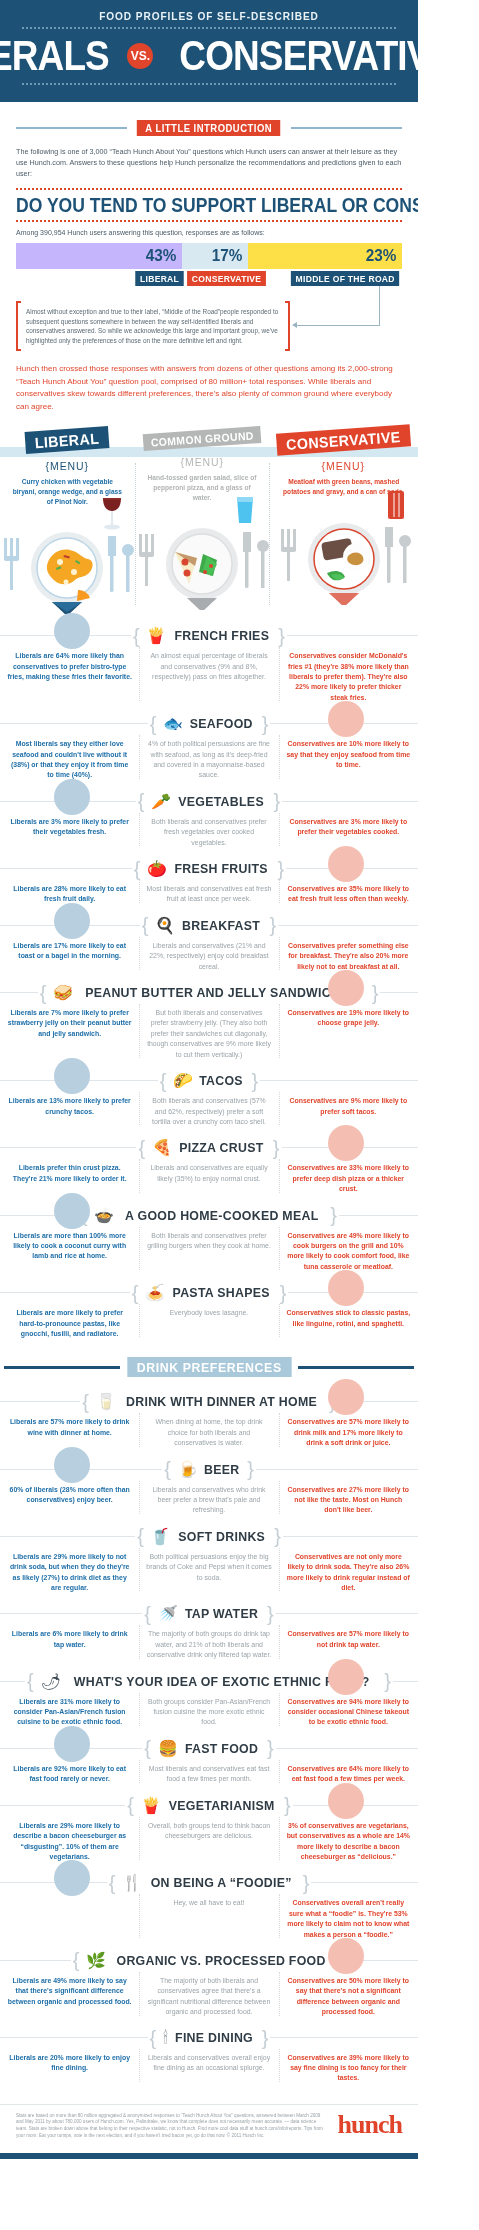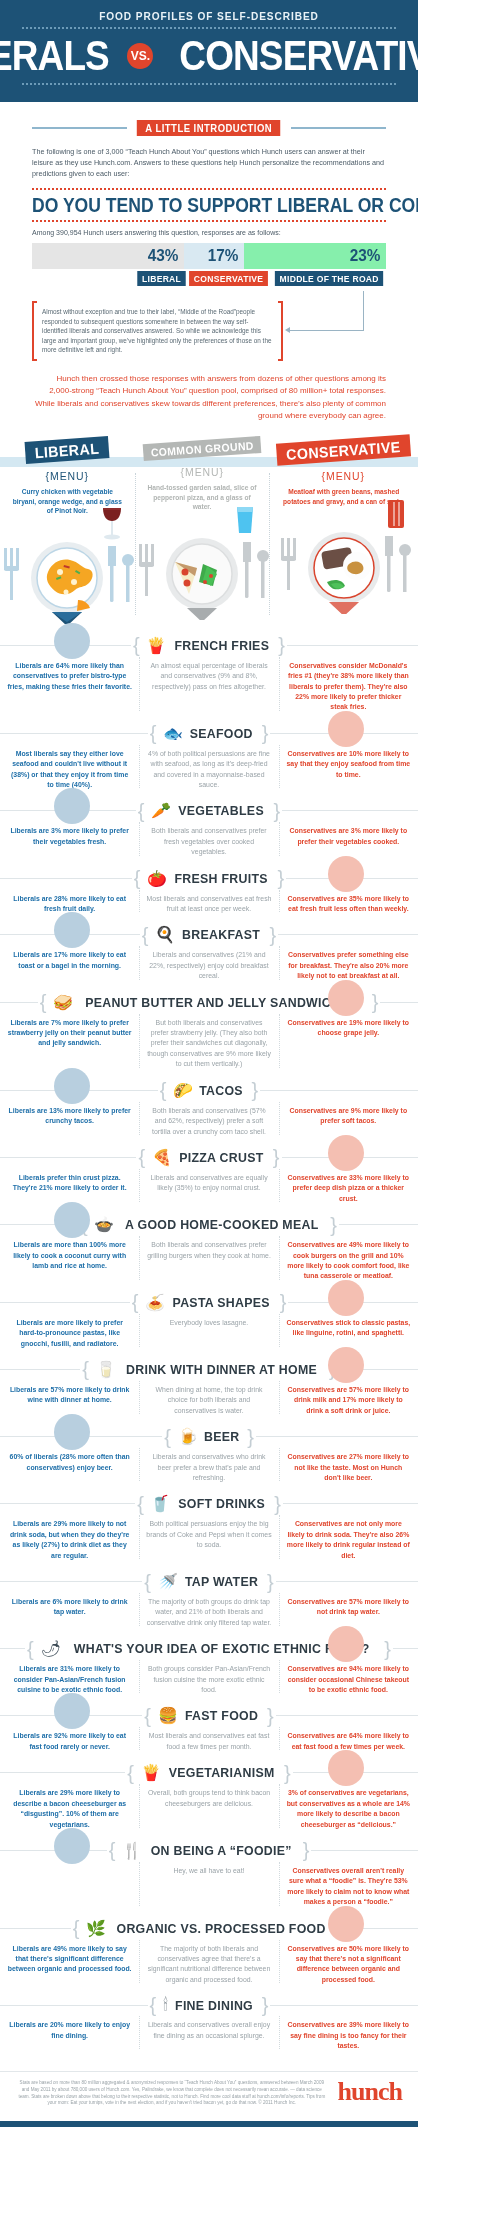--- a/index.html
+++ b/index.html
@@ -31,21 +31,21 @@
     text-transform:uppercase;
   }
   .vs-badge {
     width:26px; height:26px; border-radius:50%; background:#e0452c;
     color:#fff; font-size:12px; font-weight:bold; display:flex;
     align-items:center; justify-content:center; flex:0 0 auto;
     font-family:"Liberation Sans Narrow","Liberation Sans",sans-serif;
   }
 
   
-  .intro { padding:14px 32px 0; }
+  .intro { padding:14px 16px 0; }
   .tag-head { display:flex; align-items:center; justify-content:center; margin:4px 0 10px; }
   .tag-head .line { flex:1; height:2px; background:#8fb6cd; }
   .tag-head .chip {
     background:#e0452c; color:#fff; font-size:10px; font-weight:bold;
     padding:3px 9px 2px; letter-spacing:.5px; margin:0 6px;
     font-family:"Liberation Sans Narrow","Liberation Sans",sans-serif;
     transform:scaleX(0.95);
   }
   .body-text { font-size:7.2px; line-height:11px; color:#4a5a66; }
   .qrule { border-top:2px dotted #e0452c; margin:9px 0 5px; }
@@ -58,23 +58,23 @@
   .qrule2 { border-top:2px dotted #e0452c; margin:4px 0 7px; }
   .among { font-size:7px; color:#4a5a66; margin-bottom:7px; }
 
   
   .barwrap { position:relative; height:26px; display:flex; }
   .seg { position:relative; height:26px; display:flex; align-items:center; justify-content:flex-end; padding-right:4px; }
   .seg .pct {
     font-family:"Liberation Sans Narrow","Liberation Sans",sans-serif;
     font-weight:bold; color:#1d5276; font-size:17px; transform:scaleX(0.9);
   }
-  .seg.lib { background:#e5e5e5; flex:0 0 43%; }
+  .seg.lib { background:#c4b5fd; flex:0 0 43%; }
   .seg.con { background:#d9e9f2; flex:0 0 17%; }
-  .seg.mid { background:#86efac; flex:1; }
+  .seg.mid { background:#fde047; flex:1; }
   .labels { position:relative; height:22px; }
   .lbl {
     position:absolute; top:2px; color:#fff; font-size:9px; font-weight:bold;
     padding:3px 5px 2px; font-family:"Liberation Sans Narrow","Liberation Sans",sans-serif;
     transform:scaleX(0.95); letter-spacing:.3px; white-space:nowrap;
   }
   .lbl.lib { background:#1d5276; right:56.3%; }
   .lbl.con { background:#e0452c; left:43.8%; }
   .lbl.mid { background:#1d5276; right:0; }
 
@@ -87,21 +87,21 @@
   .disc:before,.disc:after{content:"";position:absolute;width:5px;height:2px;background:#e0452c;left:-2px;}
   .disc:before{top:0;} .disc:after{bottom:0;}
   .disc .rcap-t,.disc .rcap-b{position:absolute;width:5px;height:2px;background:#e0452c;right:-2px;}
   .disc .rcap-t{top:0;} .disc .rcap-b{bottom:0;}
   .arrowline { flex:1; position:relative; height:40px; }
   .arrowline .horiz { position:absolute; top:19px; left:6px; right:22px; height:1px; background:#9ab4c4; }
   .arrowline .vert { position:absolute; top:-20px; right:22px; bottom:20px; width:1px; background:#9ab4c4; }
   .arrowline .tip { position:absolute; top:16px; left:2px; width:0;height:0;
     border-top:3px solid transparent;border-bottom:3px solid transparent;border-right:5px solid #9ab4c4;}
 
-  .redpara { color:#e0452c; font-size:8px; line-height:12.5px; margin:12px 0 0;text-align:right; }
+  .redpara { color:#e0452c; font-size:8px; line-height:12.5px; margin:12px 0 0; }
 
   
   .menuband { position:relative; margin-top:16px; }
   .menuband .stripe { position:absolute; left:0; right:0; top:18px; height:10px; background:#d4e8f2; }
   .menucols { position:relative; display:flex; }
   .menucol { flex:1; text-align:center; padding:0 4px; position:relative; }
   .menucol + .menucol:before { content:""; position:absolute; left:0; top:34px; bottom:10px; border-left:1px dotted #c9d4da; }
   .mtag {
     display:inline-block; color:#fff; font-size:15px; font-weight:bold; padding:3px 10px 2px;
     font-family:"Liberation Sans Narrow","Liberation Sans",sans-serif; transform:rotate(-4deg) scaleX(0.95);
@@ -147,21 +147,21 @@
   .col.cg  p { color:#9aa3a8; font-weight:normal; }
   .col.con p { color:#e0452c; }
   .blob { position:absolute; border-radius:50%; }
   .blob.lib { background:#b8cfdf; }
   .blob.con { background:#f4bfb2; }
   .ico-left { position:absolute; left:52px; top:-4px; width:40px; height:40px; }
   .ico-right { position:absolute; right:52px; top:-4px; width:40px; height:40px; }
   .ico-left .blob, .ico-right .blob { width:36px; height:36px; left:2px; top:2px; }
 
   
-  .footer { margin-top:20px; border-top:1px solid #e2e7ea; padding:8px 16px 14px; display:flex; align-items:flex-start;text-align:center; }
+  .footer { margin-top:20px; border-top:1px solid #e2e7ea; padding:8px 16px 14px; display:flex; align-items:flex-start; }
   .footnote { flex:1; font-size:4.6px; line-height:6.6px; color:#9aa3a8; padding-right:10px; }
   .hunch-logo {
     font-family:"Liberation Serif", serif; font-size:26px; color:#e0452c; font-weight:bold;
     letter-spacing:-1px; line-height:24px;
   }
   .bottombar { height:6px; background:#1d5276; }
 </style>
 </head>
 <body>
 
@@ -586,20 +586,25 @@
             <p>Liberals are more likely to prefer hard-to-pronounce pastas, like gnocchi, fusilli, and radiatore.</p>
           </div>
           <div class="col cg">
             <p>Everybody loves lasagne.</p>
           </div>
           <div class="col con">
             <p>Conservatives stick to classic pastas, like linguine, rotini, and spaghetti.</p>
           </div>
         </div>
       </div>
+      <div class="section-banner">
+        <span class="line"></span>
+        <span class="chip">DRINK PREFERENCES</span>
+        <span class="line"></span>
+      </div>
       <div class="item">
         <div class="item-head">
           <span class="hline"></span>
           <span class="brace">{</span>
           <span class="item-title">
             <span class="ico">🥛</span>
             <span class="txt">DRINK WITH DINNER AT HOME</span>
           </span>
           <span class="brace">}</span>
           <span class="hline"></span>

